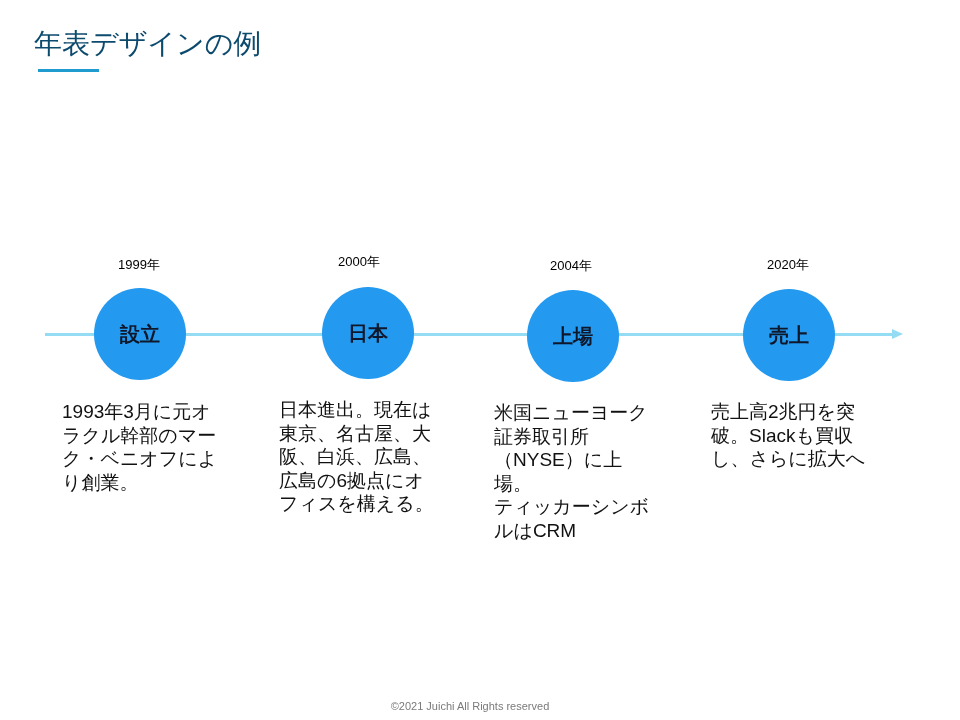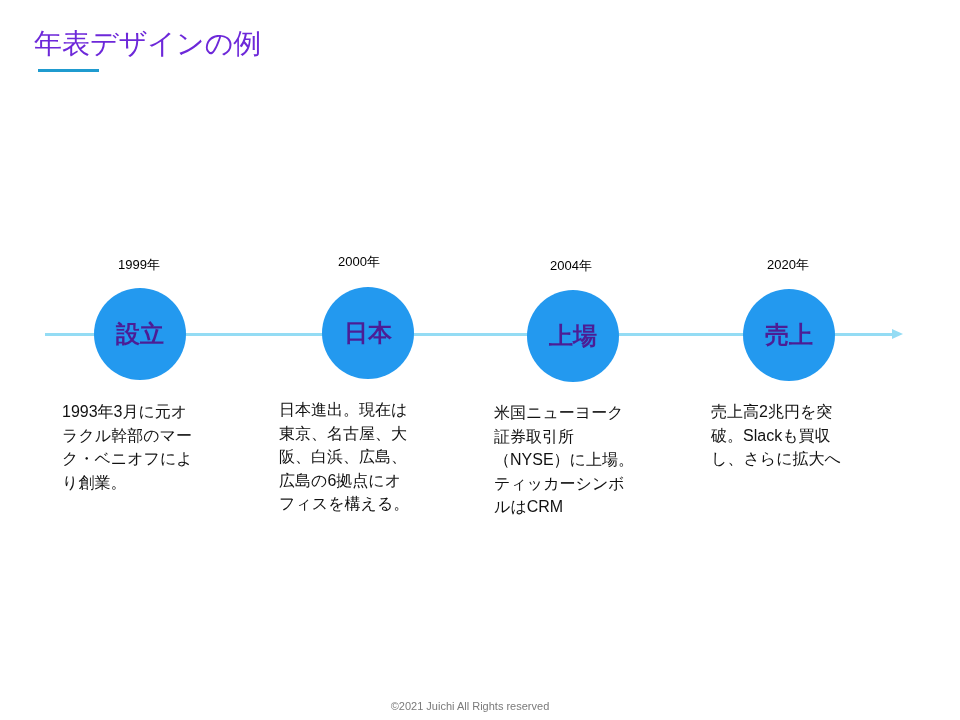--- a/index.html
+++ b/index.html
@@ -1,26 +1,26 @@
 <!DOCTYPE html>
 <html><head>
 <meta charset="utf-8">
 <style>
   html, body { margin:0; padding:0; }
   body { width:960px; height:720px; background:#ffffff; position:relative; overflow:hidden;
          font-family:"Liberation Sans","DejaVu Sans",sans-serif; color:#000; }
-  .title { position:absolute; left:34px; top:26px; font-size:28px; line-height:36px; color:#6d28d9; white-space:nowrap; }
+  .title { position:absolute; left:34px; top:26px; font-size:28px; line-height:36px; color:#0c4a6e; white-space:nowrap; }
   .title-underline { position:absolute; left:38px; top:69px; width:61px; height:3px; background:#1f9bcf; }
   .timeline-line { position:absolute; left:45px; top:333px; width:850px; height:3px; background:#94dcf4; }
   .arrow-head { position:absolute; left:892px; top:329px; width:0; height:0;
                 border-top:5.5px solid transparent; border-bottom:5.5px solid transparent; border-left:11px solid #94dcf4; }
   .year { position:absolute; font-size:13px; line-height:22px; width:140px; text-align:center; white-space:nowrap; }
   .node { position:absolute; width:92px; height:92px; border-radius:50%; background:#2399ef;
-          color:#4c1d95; font-weight:bold; font-size:24px; display:flex; align-items:center; justify-content:center; }
-  .desc { position:absolute; font-size:16px; line-height:23.5px; width:160px; color:#111; white-space:pre-line; }
+          color:#0f172a; font-weight:bold; font-size:20px; display:flex; align-items:center; justify-content:center; }
+  .desc { position:absolute; font-size:19px; line-height:23.5px; width:160px; color:#111; white-space:pre-line; }
   .footer { position:absolute; left:0; top:700px; width:940px; text-align:center; font-size:11px; color:#7a7a7a; }
 </style>
 </head>
 <body>
 
 <div class="title">年表デザインの例</div>
 <div class="title-underline"></div>
 
 <div class="timeline-line"></div>
 <div class="arrow-head"></div>

